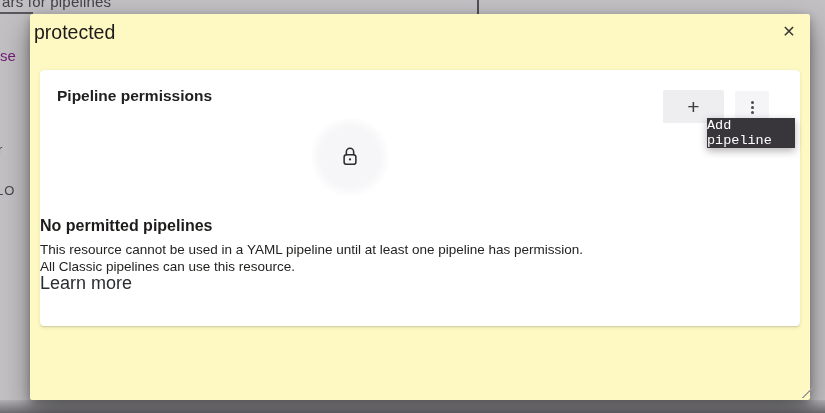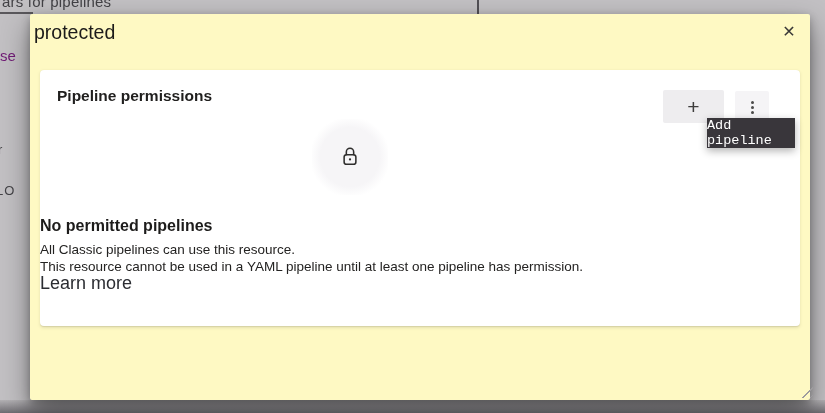--- a/index.html
+++ b/index.html
@@ -135,22 +135,22 @@
       <div class="zero-circle">
         <svg width="22" height="24" viewBox="0 0 24 26" fill="none">
           <path d="M8 11 V7.5 a4 4 0 0 1 8 0 V11" stroke="#2f2e2d" stroke-width="1.7"></path>
           <rect x="5.6" y="10.5" width="12.8" height="10.5" rx="2.6" stroke="#2f2e2d" stroke-width="1.7"></rect>
           <circle cx="12" cy="15.7" r="1.25" fill="#2f2e2d"></circle>
         </svg>
       </div>
 
       <div class="empty-text">
         <div class="empty-title">No permitted pipelines</div>
+        <div class="empty-line">This resource cannot be used in a YAML pipeline until at least one pipeline has permission.</div>
         <div class="empty-line">All Classic pipelines can use this resource.</div>
-        <div class="empty-line">This resource cannot be used in a YAML pipeline until at least one pipeline has permission.</div>
         <a class="learn-more">Learn more</a>
       </div>
     </div>
 
     <div class="tooltip">Add pipeline</div>
 
     <div class="resize-grip"></div>
   </div>
 
 </div>

